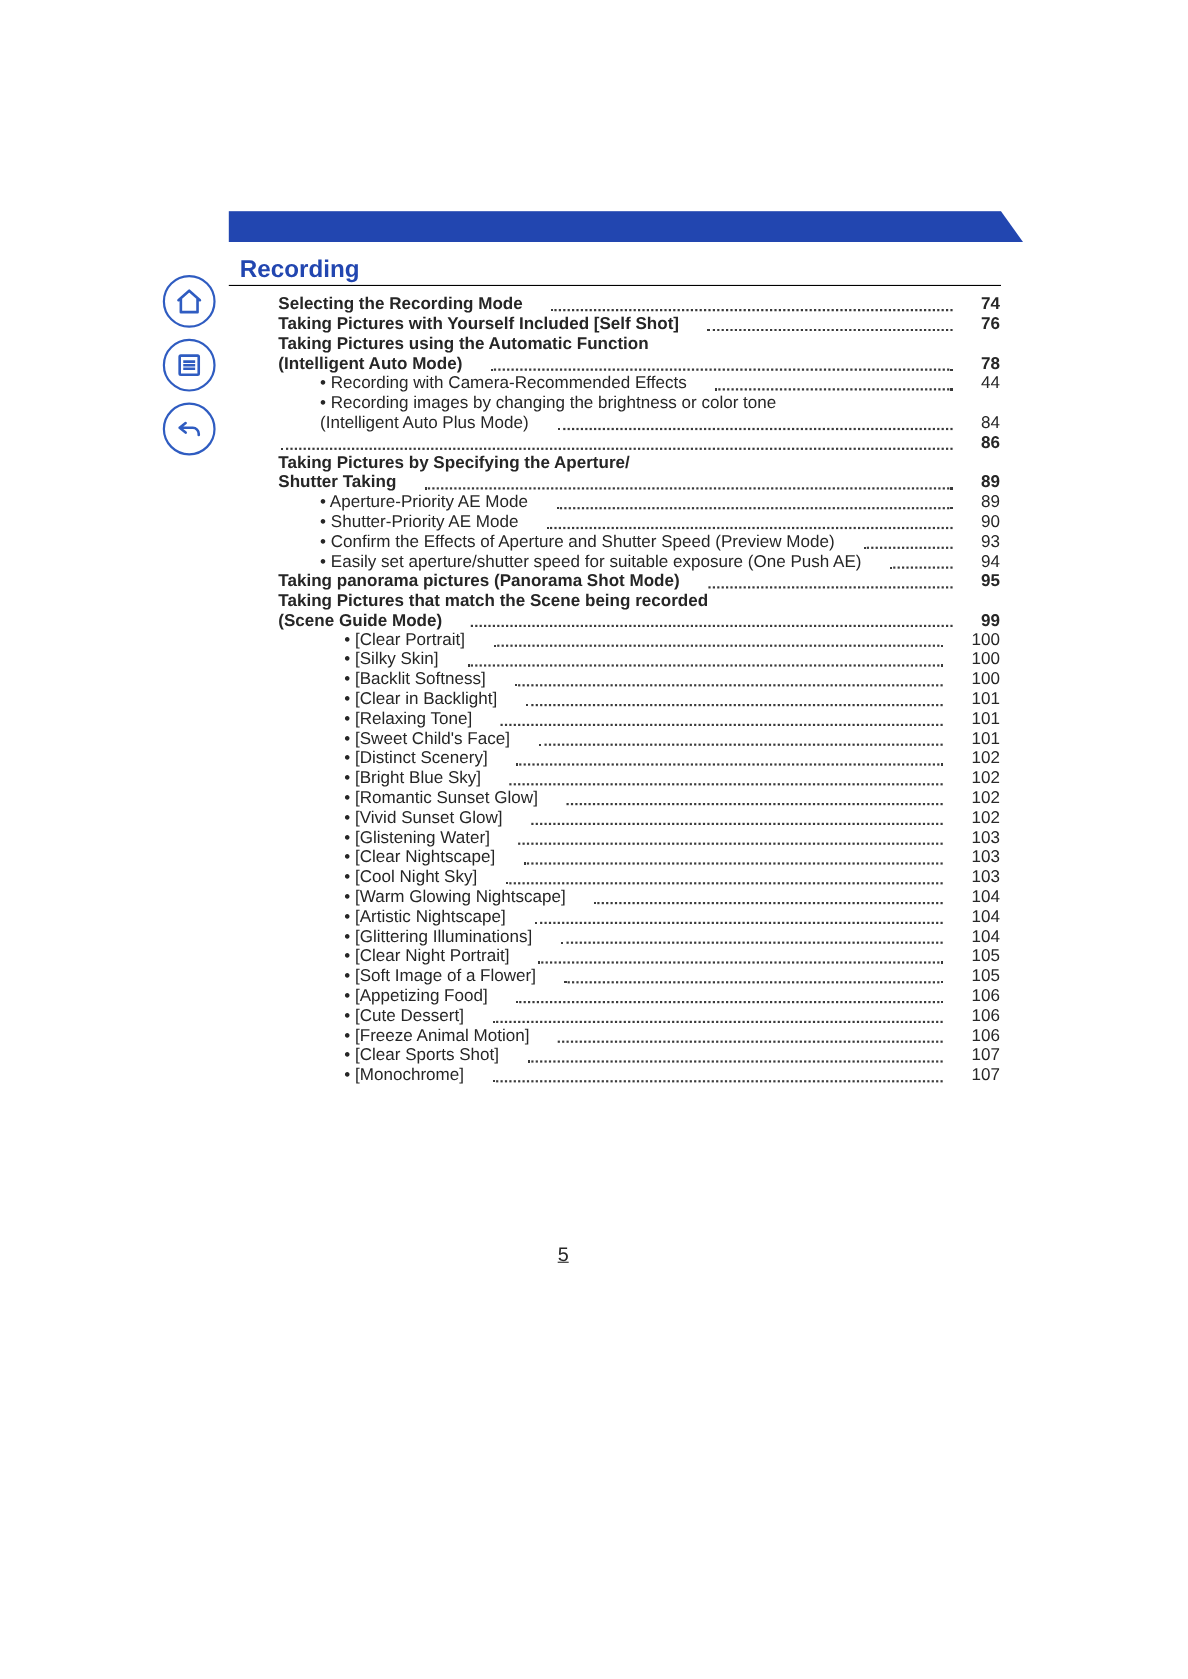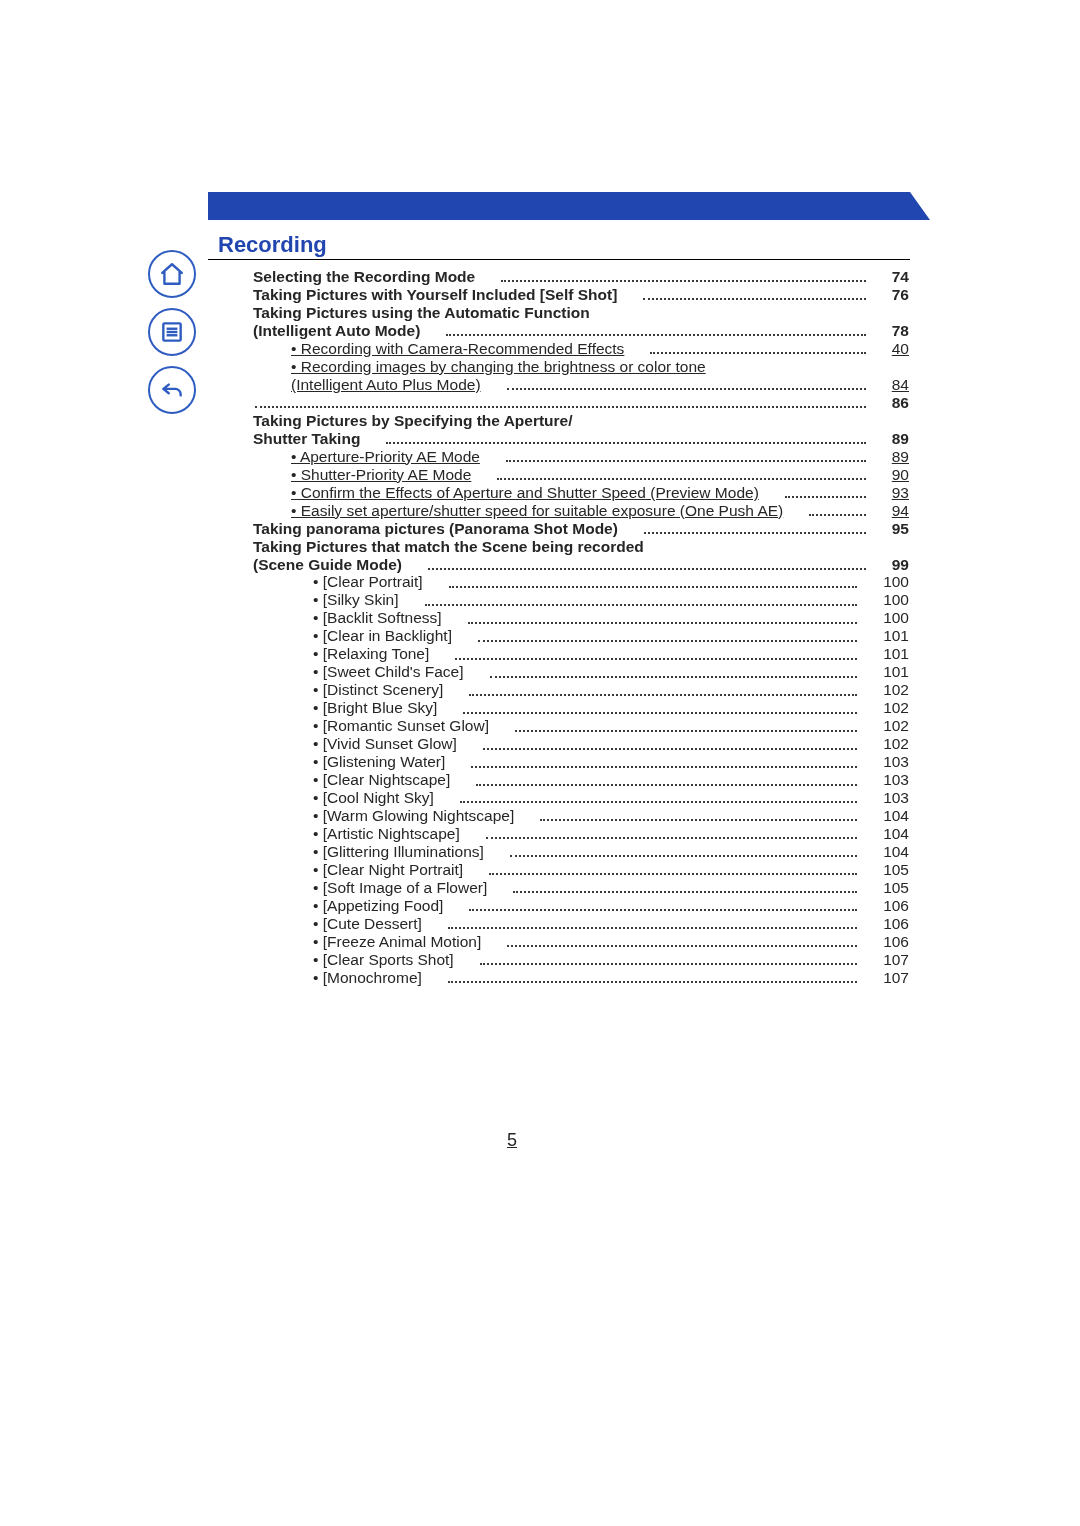--- a/index.html
+++ b/index.html
@@ -79,36 +79,36 @@
   .toc {
     position: absolute;
     left: 253px;
     top: 268px;
     width: 656px;
     font-size: 15.5px;
     line-height: 1.16;
   }
   .row {
     display: flex;
-    align-items: flex-start;
+    align-items: flex-end;
     white-space: nowrap;
     gap: 24px;
   }
   .label { flex: 0 0 auto; }
   .dots {
     flex: 1 1 auto;
     border-bottom: 2px dotted #3a3a3a;
     margin: 0 2px 3px 2px;
     min-width: 6px;
     height: 0.8em;
   }
   .pnum { flex: 0 0 auto; }
   .bold .label, .bold .pnum { font-weight: bold; }
   .lvl1 { padding-left: 0px; }
-  .lvl2 { padding-left: 38px; text-decoration: underline; }
+  .lvl2 { padding-left: 38px; }
   .lvl3 { padding-left: 60px; }
 
   .page-number {
     position: absolute;
     left: 0; right: 0;
     top: 1130px;
     text-align: center;
     font-size: 18px;
     text-decoration: underline;
   }
@@ -158,21 +158,21 @@
         <span class="label">Taking Pictures using the Automatic Function</span>
       </div>
       <div class="row lvl1 bold">
         <span class="label">(Intelligent Auto Mode)</span>
         <span class="dots"></span>
         <span class="pnum">78</span>
       </div>
       <div class="row lvl2">
         <span class="label">• Recording with Camera-Recommended Effects</span>
         <span class="dots"></span>
-        <span class="pnum">40</span>
+        <span class="pnum">44</span>
       </div>
       <div class="row lvl2 nolead">
         <span class="label">• Recording images by changing the brightness or color tone</span>
       </div>
       <div class="row lvl2">
         <span class="label">(Intelligent Auto Plus Mode)</span>
         <span class="dots"></span>
         <span class="pnum">84</span>
       </div>
       <div class="row lvl1 bold">

